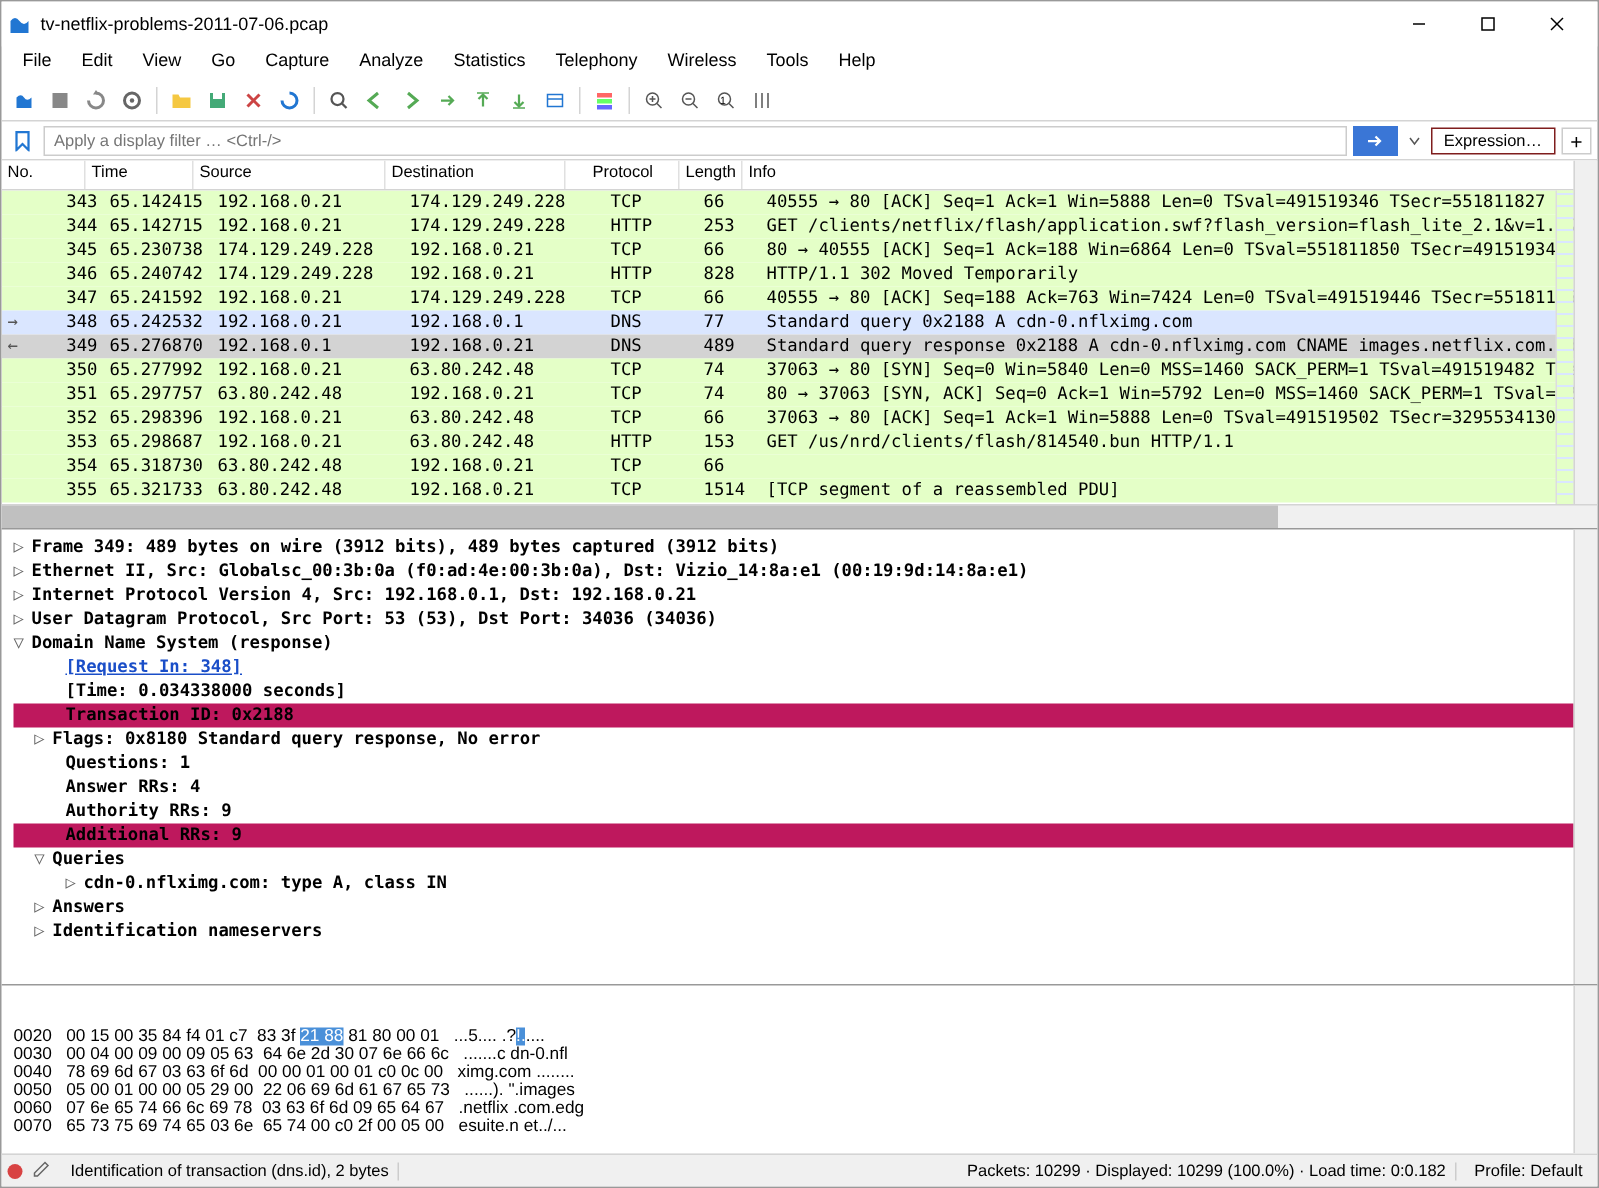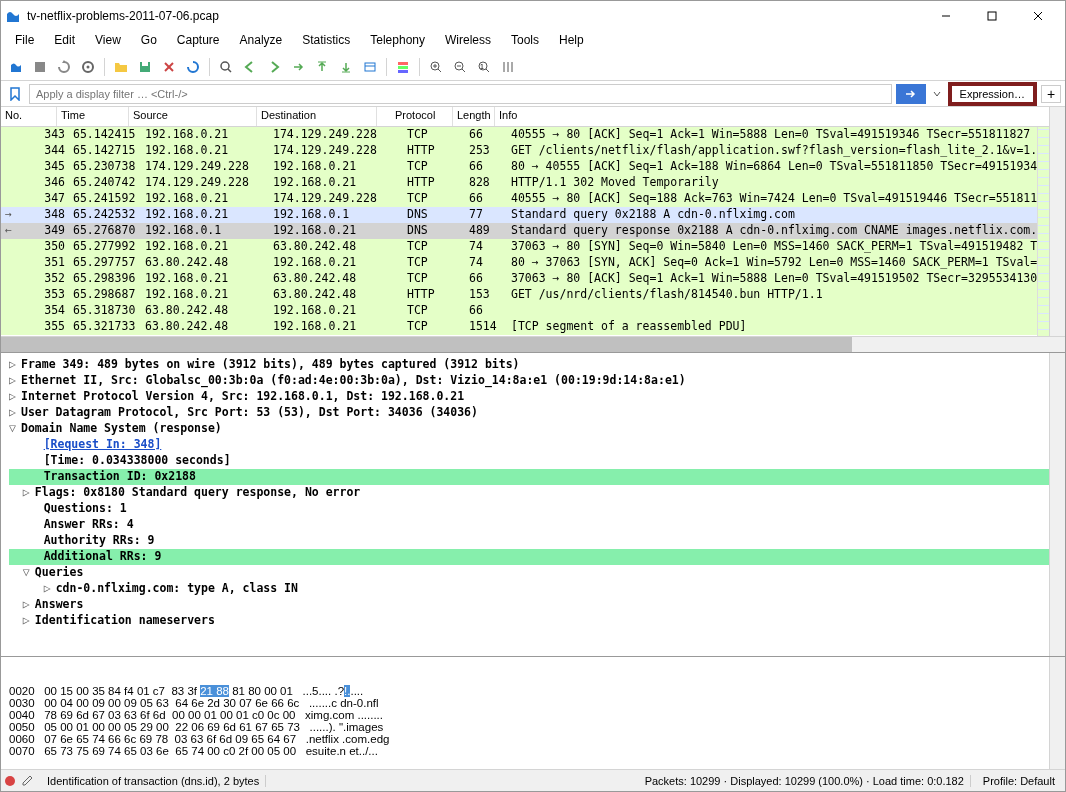--- a/index.html
+++ b/index.html
@@ -13,21 +13,21 @@
 .menubar .menu { padding: 2px 10px; cursor: pointer; }
 .toolbar { display: flex; align-items: center; height: 28px; padding: 2px 4px; gap: 2px; border-bottom: 1px solid #d4d4d4; }
 .toolbar .tbtn { width: 22px; height: 22px; display: flex; align-items: center; justify-content: center; cursor: pointer; border: 1px solid transparent; }
 .toolbar .sep { width: 1px; height: 18px; background: #d4d4d4; margin: 0 3px; }
 .filterbar { display: flex; align-items: center; height: 26px; padding: 2px 4px; gap: 4px; border-bottom: 1px solid #d4d4d4; }
 .filterbar .bookmark { width: 20px; height: 20px; display:flex;align-items:center;justify-content:center; cursor:pointer; }
 .filterbar input { flex: 1; height: 20px; border: 1px solid #ccc; padding: 0 6px; font-size: 11px; color: #888; }
 .filterbar .apply { width: 30px; height: 20px; background: #3a76d6; display:flex;align-items:center;justify-content:center; cursor:pointer; }
 .filterbar .apply svg { fill: #fff; }
 .filterbar .dd { width:14px; height:20px; display:flex;align-items:center;justify-content:center;cursor:pointer; }
-.filterbar .expr { padding: 2px 8px; cursor: pointer; border: 4px solid #7f1d1d; font-size:11px; }
+.filterbar .expr { padding: 2px 8px; cursor: pointer; border: 1px solid #7f1d1d; font-size:11px; }
 .filterbar .plus { width: 20px; font-size: 14px; text-align: center; cursor:pointer; border: 1px solid #ccc; }
 .packet-list { flex: 0 0 246px; display: flex; flex-direction: column; border-bottom: 1px solid #999; position: relative; overflow: hidden; }
 .pl-header { display: flex; height: 20px; background: #fff; border-bottom: 1px solid #d4d4d4; font-size: 11px; }
 .pl-header .col { padding: 2px 4px; border-right: 1px solid #e0e0e0; text-align: left; cursor: pointer; }
 .pl-body { flex: 1; overflow: hidden; font-family: Consolas, monospace; font-size: 11.5px; position: relative; }
 .pl-row { display: flex; height: 16px; white-space: nowrap; }
 .pl-row.green { background: #e4ffc7; }
 .pl-row.blue { background: #dae6ff; }
 .pl-row.gray { background: #d3d3d3; }
 .pl-row .cell { padding: 0 4px; overflow: hidden; }
@@ -36,21 +36,21 @@
 .c-src { width: 128px; }
 .c-dst { width: 120px; }
 .c-proto { width: 62px; margin-left: 14px; }
 .c-len { width: 42px; }
 .c-info { flex: 1; }
 .pl-scroll { position: absolute; right: 0; top: 0; bottom: 16px; width: 16px; background: #f0f0f0; border-left: 1px solid #d4d4d4; }
 .hscroll { height: 16px; background: #f0f0f0; border-top: 1px solid #d4d4d4; display: flex; }
 .hscroll .thumb { background: #c0c0c0; height: 100%; }
 .details { flex: 1 1 auto; overflow: auto; padding: 4px 8px; font-family: Consolas, monospace; font-size: 11.5px; border-bottom: 1px solid #999; position:relative; }
 .details .line { white-space: pre; height: 16px; font-weight: bold; }
-.details .sel1 { background: #86efac; }
+.details .sel1 { background: #be185d; }
 .details .link { color: #1a4ec8; text-decoration: underline; }
 .details .exp { display:inline-block; width: 12px; color: #666; cursor:pointer; }
 .hexpane { flex: 0 0 112px; overflow: auto; padding: 4px 8px; font-family: Liberation Sans, sans-serif; font-size: 11.5px; white-space: pre; position:relative; }
 .hexpane .hsel { background: #4a90d9; color: #fff; }
 .statusbar { height: 22px; border-top: 1px solid #d4d4d4; display: flex; align-items: center; font-size: 11px; padding: 0 4px; gap: 6px; background:#f0f0f0; }
 .statusbar .sitem { padding: 0 6px; border-right: 1px solid #ccc; white-space: nowrap; }
 .statusbar .spacer { flex: 1; }
 .red-dot { width: 10px; height: 10px; border-radius: 50%; background: #d84343; display:inline-block; }
 .vscroll { position:absolute; right:0; top:0; bottom:0; width:16px; background:#f0f0f0; border-left:1px solid #d4d4d4; }
 .minimap { position:absolute; right:16px; top:20px; width:12px; bottom:16px; background: repeating-linear-gradient(#e4ffc7 0 2px, #dae6ff 2px 3px, #e4ffc7 3px 8px); border-left:1px solid #ddd; }

